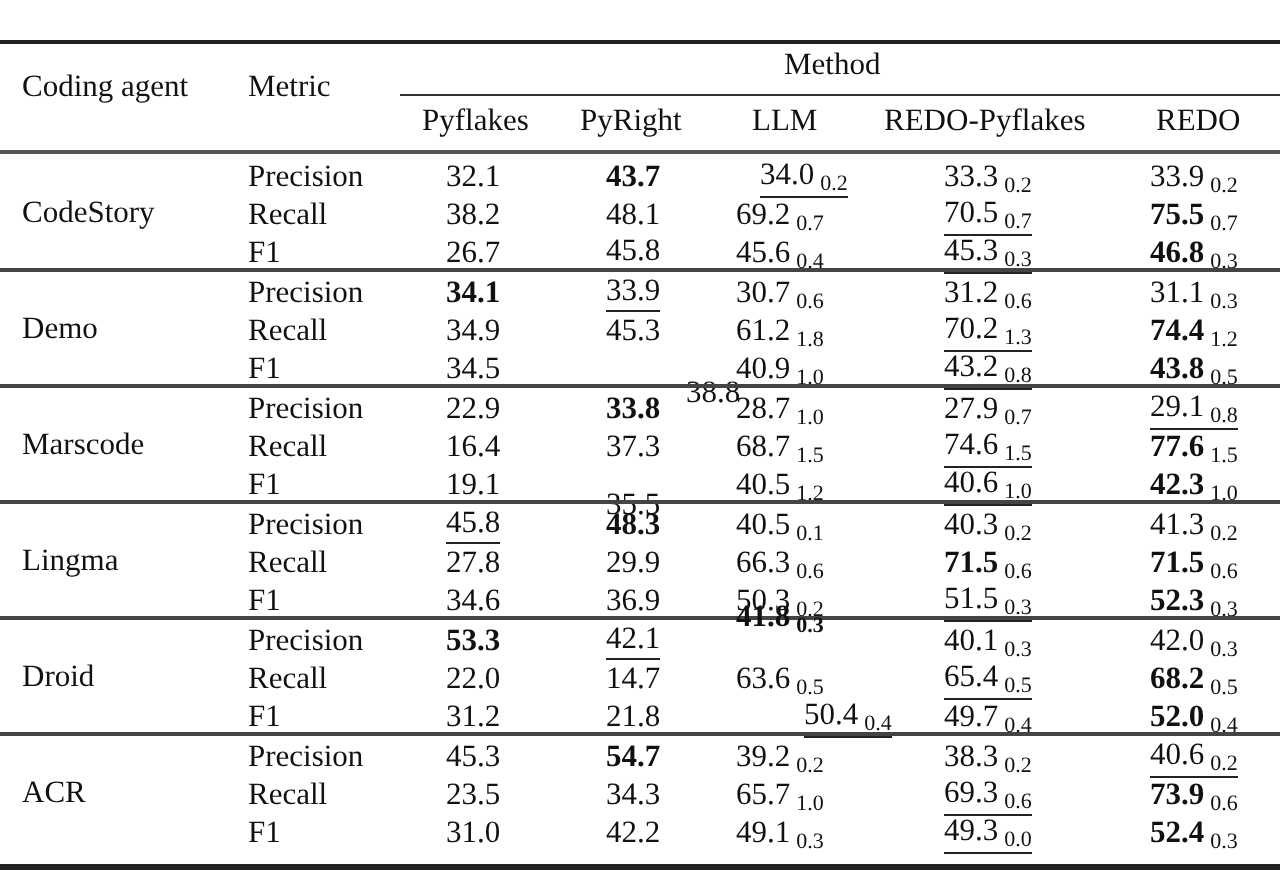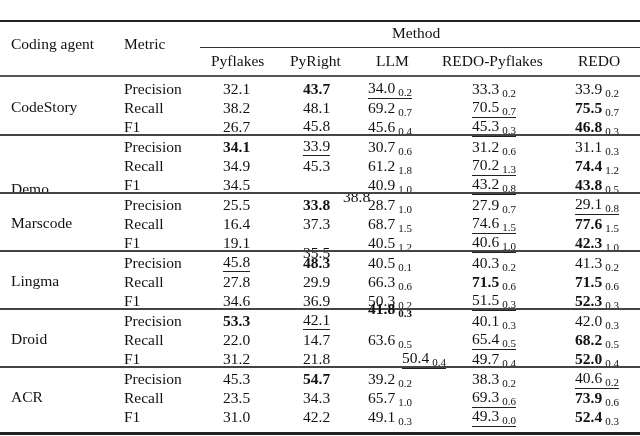--- a/index.html
+++ b/index.html
@@ -54,37 +54,37 @@
   <div class="cell colhead c3">REDO-Pyflakes</div>
   <div class="cell colhead c4">REDO</div>
 
   <div class="rule mid"></div>
 
   <div id="body-rows">
       <div class="cell agent" style="top: 98px;">CodeStory</div>
       <div class="cell metric" style="top: 80px;">Precision</div>
       <div class="v col-py" style="top: 80px;"><span class="n">32.1</span></div>
       <div class="v col-pr bold" style="top: 80px;"><span class="n">43.7</span></div>
-      <div class="v col-llm ul" style="top: 80px;"><span class="n">34.0</span><span class="sd">0.2</span></div>
+      <div class="v col-llm ul" style="top: 80px; margin-left: 12px;"><span class="n">34.0</span><span class="sd">0.2</span></div>
       <div class="v col-rp" style="top: 80px;"><span class="n">33.3</span><span class="sd">0.2</span></div>
       <div class="v col-redo" style="top: 80px;"><span class="n">33.9</span><span class="sd">0.2</span></div>
       <div class="cell metric" style="top: 99px;">Recall</div>
       <div class="v col-py" style="top: 99px;"><span class="n">38.2</span></div>
       <div class="v col-pr" style="top: 99px;"><span class="n">48.1</span></div>
       <div class="v col-llm" style="top: 99px;"><span class="n">69.2</span><span class="sd">0.7</span></div>
       <div class="v col-rp ul" style="top: 99px;"><span class="n">70.5</span><span class="sd">0.7</span></div>
       <div class="v col-redo bold" style="top: 99px;"><span class="n">75.5</span><span class="sd">0.7</span></div>
       <div class="cell metric" style="top: 118px;">F1</div>
       <div class="v col-py" style="top: 118px;"><span class="n">26.7</span></div>
       <div class="v col-pr ul" style="top: 118px;"><span class="n">45.8</span></div>
       <div class="v col-llm" style="top: 118px;"><span class="n">45.6</span><span class="sd">0.4</span></div>
       <div class="v col-rp ul" style="top: 118px;"><span class="n">45.3</span><span class="sd">0.3</span></div>
       <div class="v col-redo bold" style="top: 118px;"><span class="n">46.8</span><span class="sd">0.3</span></div>
       <div class="rule group" style="top: 134px;"></div>
-      <div class="cell agent" style="top: 156px; margin-top: 24px;">Demo</div>
+      <div class="cell agent" style="top: 156px;">Demo</div>
       <div class="cell metric" style="top: 138px;">Precision</div>
       <div class="v col-py bold" style="top: 138px;"><span class="n">34.1</span></div>
       <div class="v col-pr ul" style="top: 138px;"><span class="n">33.9</span></div>
       <div class="v col-llm" style="top: 138px;"><span class="n">30.7</span><span class="sd">0.6</span></div>
       <div class="v col-rp" style="top: 138px;"><span class="n">31.2</span><span class="sd">0.6</span></div>
       <div class="v col-redo" style="top: 138px;"><span class="n">31.1</span><span class="sd">0.3</span></div>
       <div class="cell metric" style="top: 157px;">Recall</div>
       <div class="v col-py" style="top: 157px;"><span class="n">34.9</span></div>
       <div class="v col-pr" style="top: 157px;"><span class="n">45.3</span></div>
       <div class="v col-llm" style="top: 157px;"><span class="n">61.2</span><span class="sd">1.8</span></div>
@@ -92,21 +92,21 @@
       <div class="v col-redo bold" style="top: 157px;"><span class="n">74.4</span><span class="sd">1.2</span></div>
       <div class="cell metric" style="top: 176px;">F1</div>
       <div class="v col-py" style="top: 176px;"><span class="n">34.5</span></div>
       <div class="v col-pr" style="top: 188px; margin-left: 40px;"><span class="n">38.8</span></div>
       <div class="v col-llm" style="top: 176px;"><span class="n">40.9</span><span class="sd">1.0</span></div>
       <div class="v col-rp ul" style="top: 176px;"><span class="n">43.2</span><span class="sd">0.8</span></div>
       <div class="v col-redo bold" style="top: 176px;"><span class="n">43.8</span><span class="sd">0.5</span></div>
       <div class="rule group" style="top: 192px;"></div>
       <div class="cell agent" style="top: 214px;">Marscode</div>
       <div class="cell metric" style="top: 196px;">Precision</div>
-      <div class="v col-py" style="top: 196px;"><span class="n">25.5</span></div>
+      <div class="v col-py" style="top: 196px;"><span class="n">22.9</span></div>
       <div class="v col-pr bold" style="top: 196px;"><span class="n">33.8</span></div>
       <div class="v col-llm" style="top: 196px;"><span class="n">28.7</span><span class="sd">1.0</span></div>
       <div class="v col-rp" style="top: 196px;"><span class="n">27.9</span><span class="sd">0.7</span></div>
       <div class="v col-redo ul" style="top: 196px;"><span class="n">29.1</span><span class="sd">0.8</span></div>
       <div class="cell metric" style="top: 215px;">Recall</div>
       <div class="v col-py" style="top: 215px;"><span class="n">16.4</span></div>
       <div class="v col-pr" style="top: 215px;"><span class="n">37.3</span></div>
       <div class="v col-llm" style="top: 215px;"><span class="n">68.7</span><span class="sd">1.5</span></div>
       <div class="v col-rp ul" style="top: 215px;"><span class="n">74.6</span><span class="sd">1.5</span></div>
       <div class="v col-redo bold" style="top: 215px;"><span class="n">77.6</span><span class="sd">1.5</span></div>

